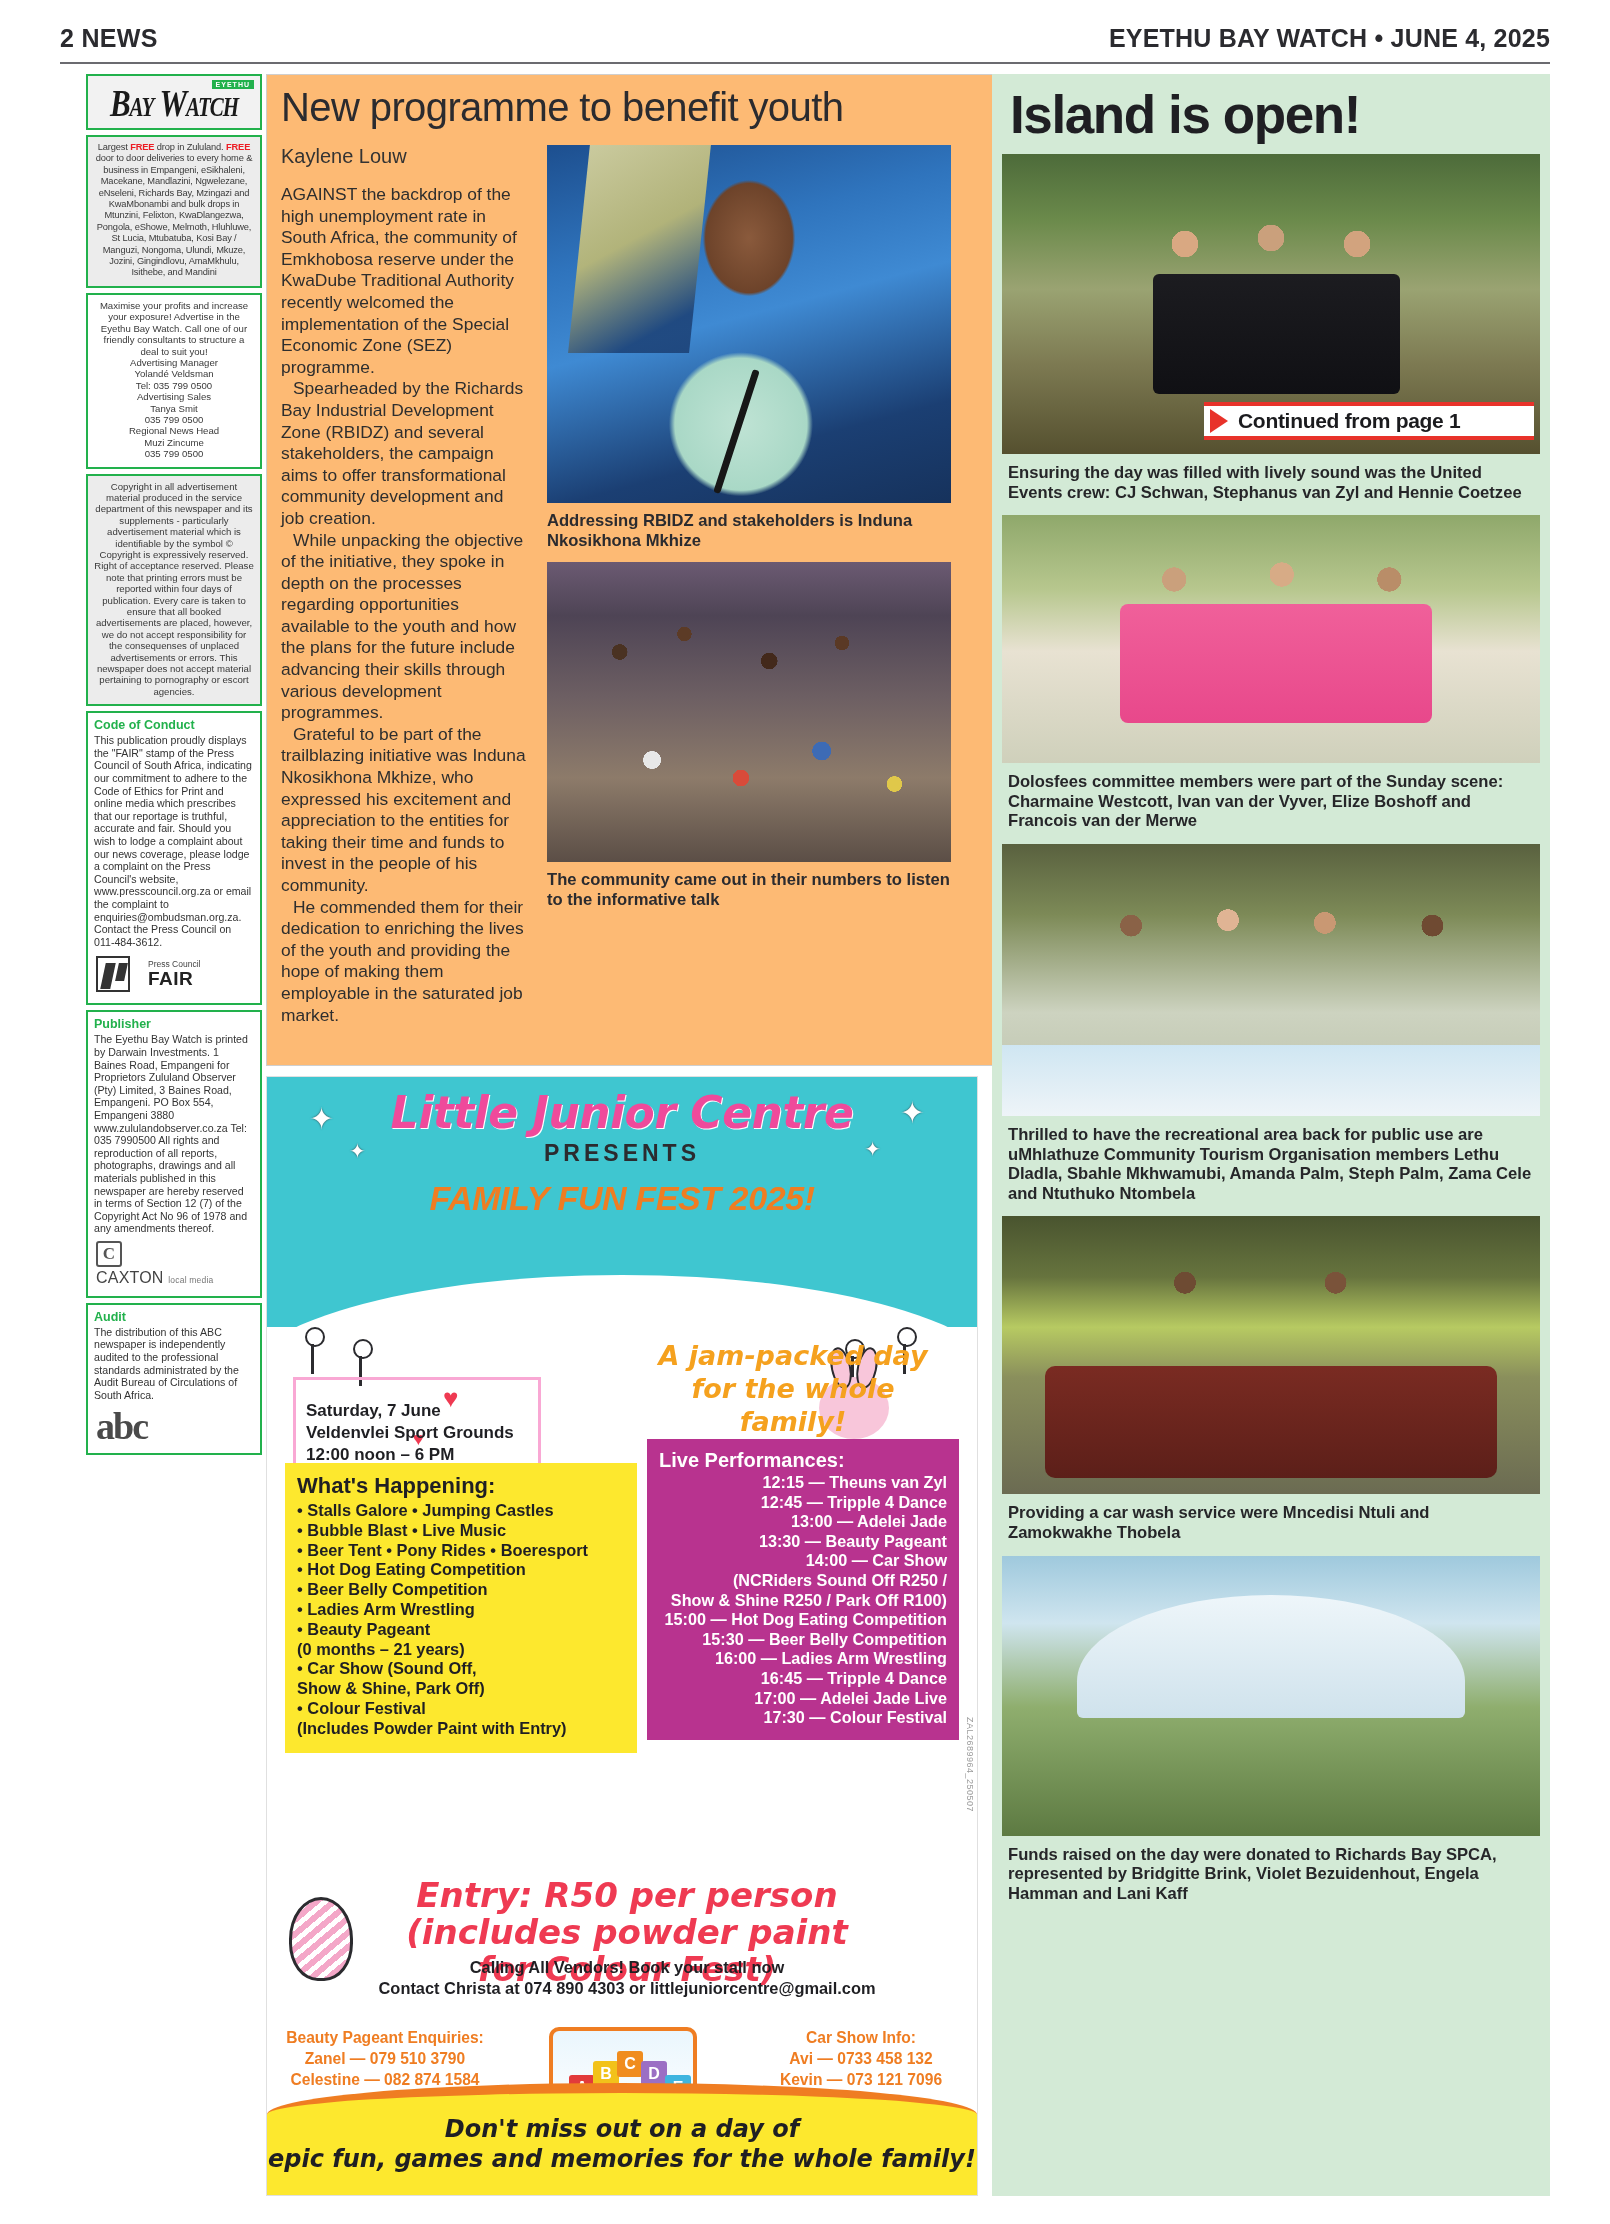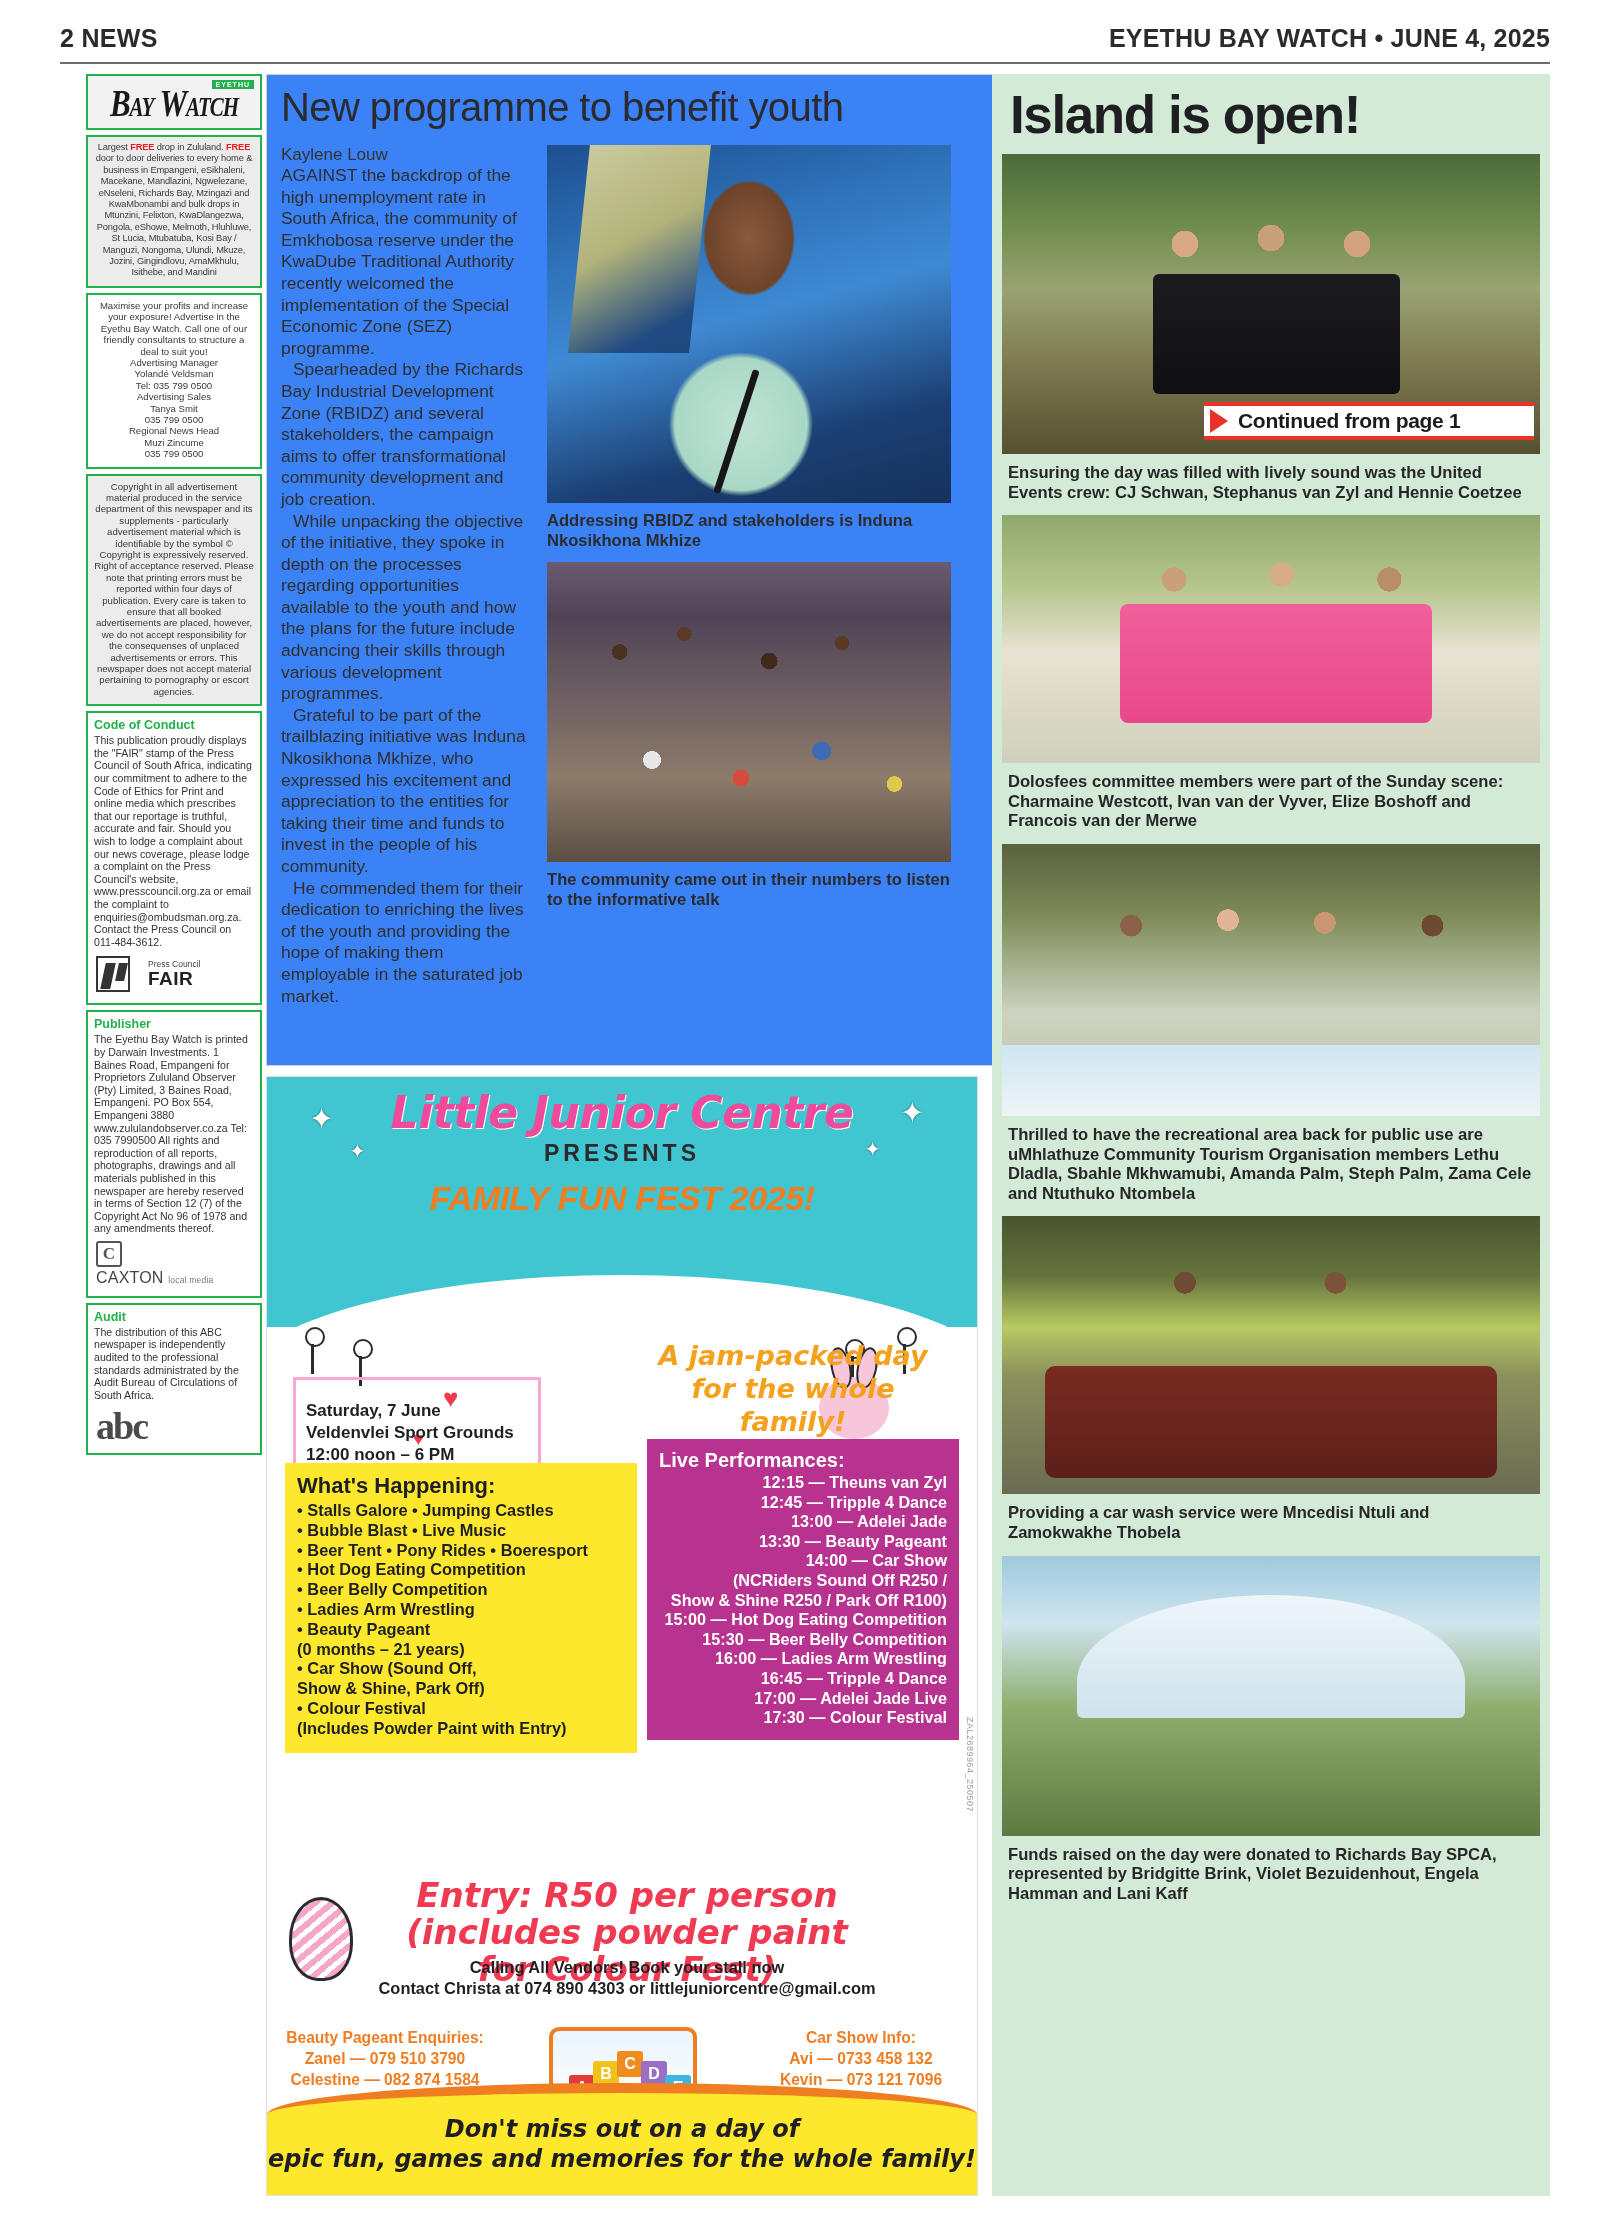--- a/index.html
+++ b/index.html
@@ -98,29 +98,29 @@
 
   
   .abclogo {
     padding: 8px 2px 2px; font-family: "Liberation Serif", serif; font-size: 38px;
     font-weight: bold; color: #4a4a4a; letter-spacing: -2px; line-height: .9;
   }
 
   
   .story {
     position: absolute; left: 266px; top: 74px; width: 784px; height: 992px;
-    border: 1.5px solid #cfcfcf; background: #3b82f6; padding: 10px 14px 8px 14px;
+    border: 1.5px solid #cfcfcf; background: #fdba74; padding: 10px 14px 8px 14px;
   }
   .story-head {
     font-size: 40px; line-height: 44px; font-weight: normal; color: #2b2b2f;
     letter-spacing: -.6px; margin-bottom: 16px;
   }
   .story-cols { display: flex; gap: 16px; }
   .story-col-txt { width: 250px; }
-  .byline { font-size: 17px; color: #333; margin-bottom: 0; }
+  .byline { font-size: 20px; color: #333; margin-bottom: 16px; }
   .story-p {
     font-size: 17.4px; line-height: 21.6px; color: #2e2e2e; text-align: left;
     margin-bottom: 0;
   }
   .story-p + .story-p { text-indent: 12px; }
   .story-media { width: 404px; display: flex; flex-direction: column; gap: 0; }
   .photo { width: 100%; display: block; position: relative; overflow: hidden; }
   .cap {
     font-size: 16.6px; line-height: 19.5px; font-weight: bold; color: #2b2b2f;
     padding: 8px 0 12px 0;

